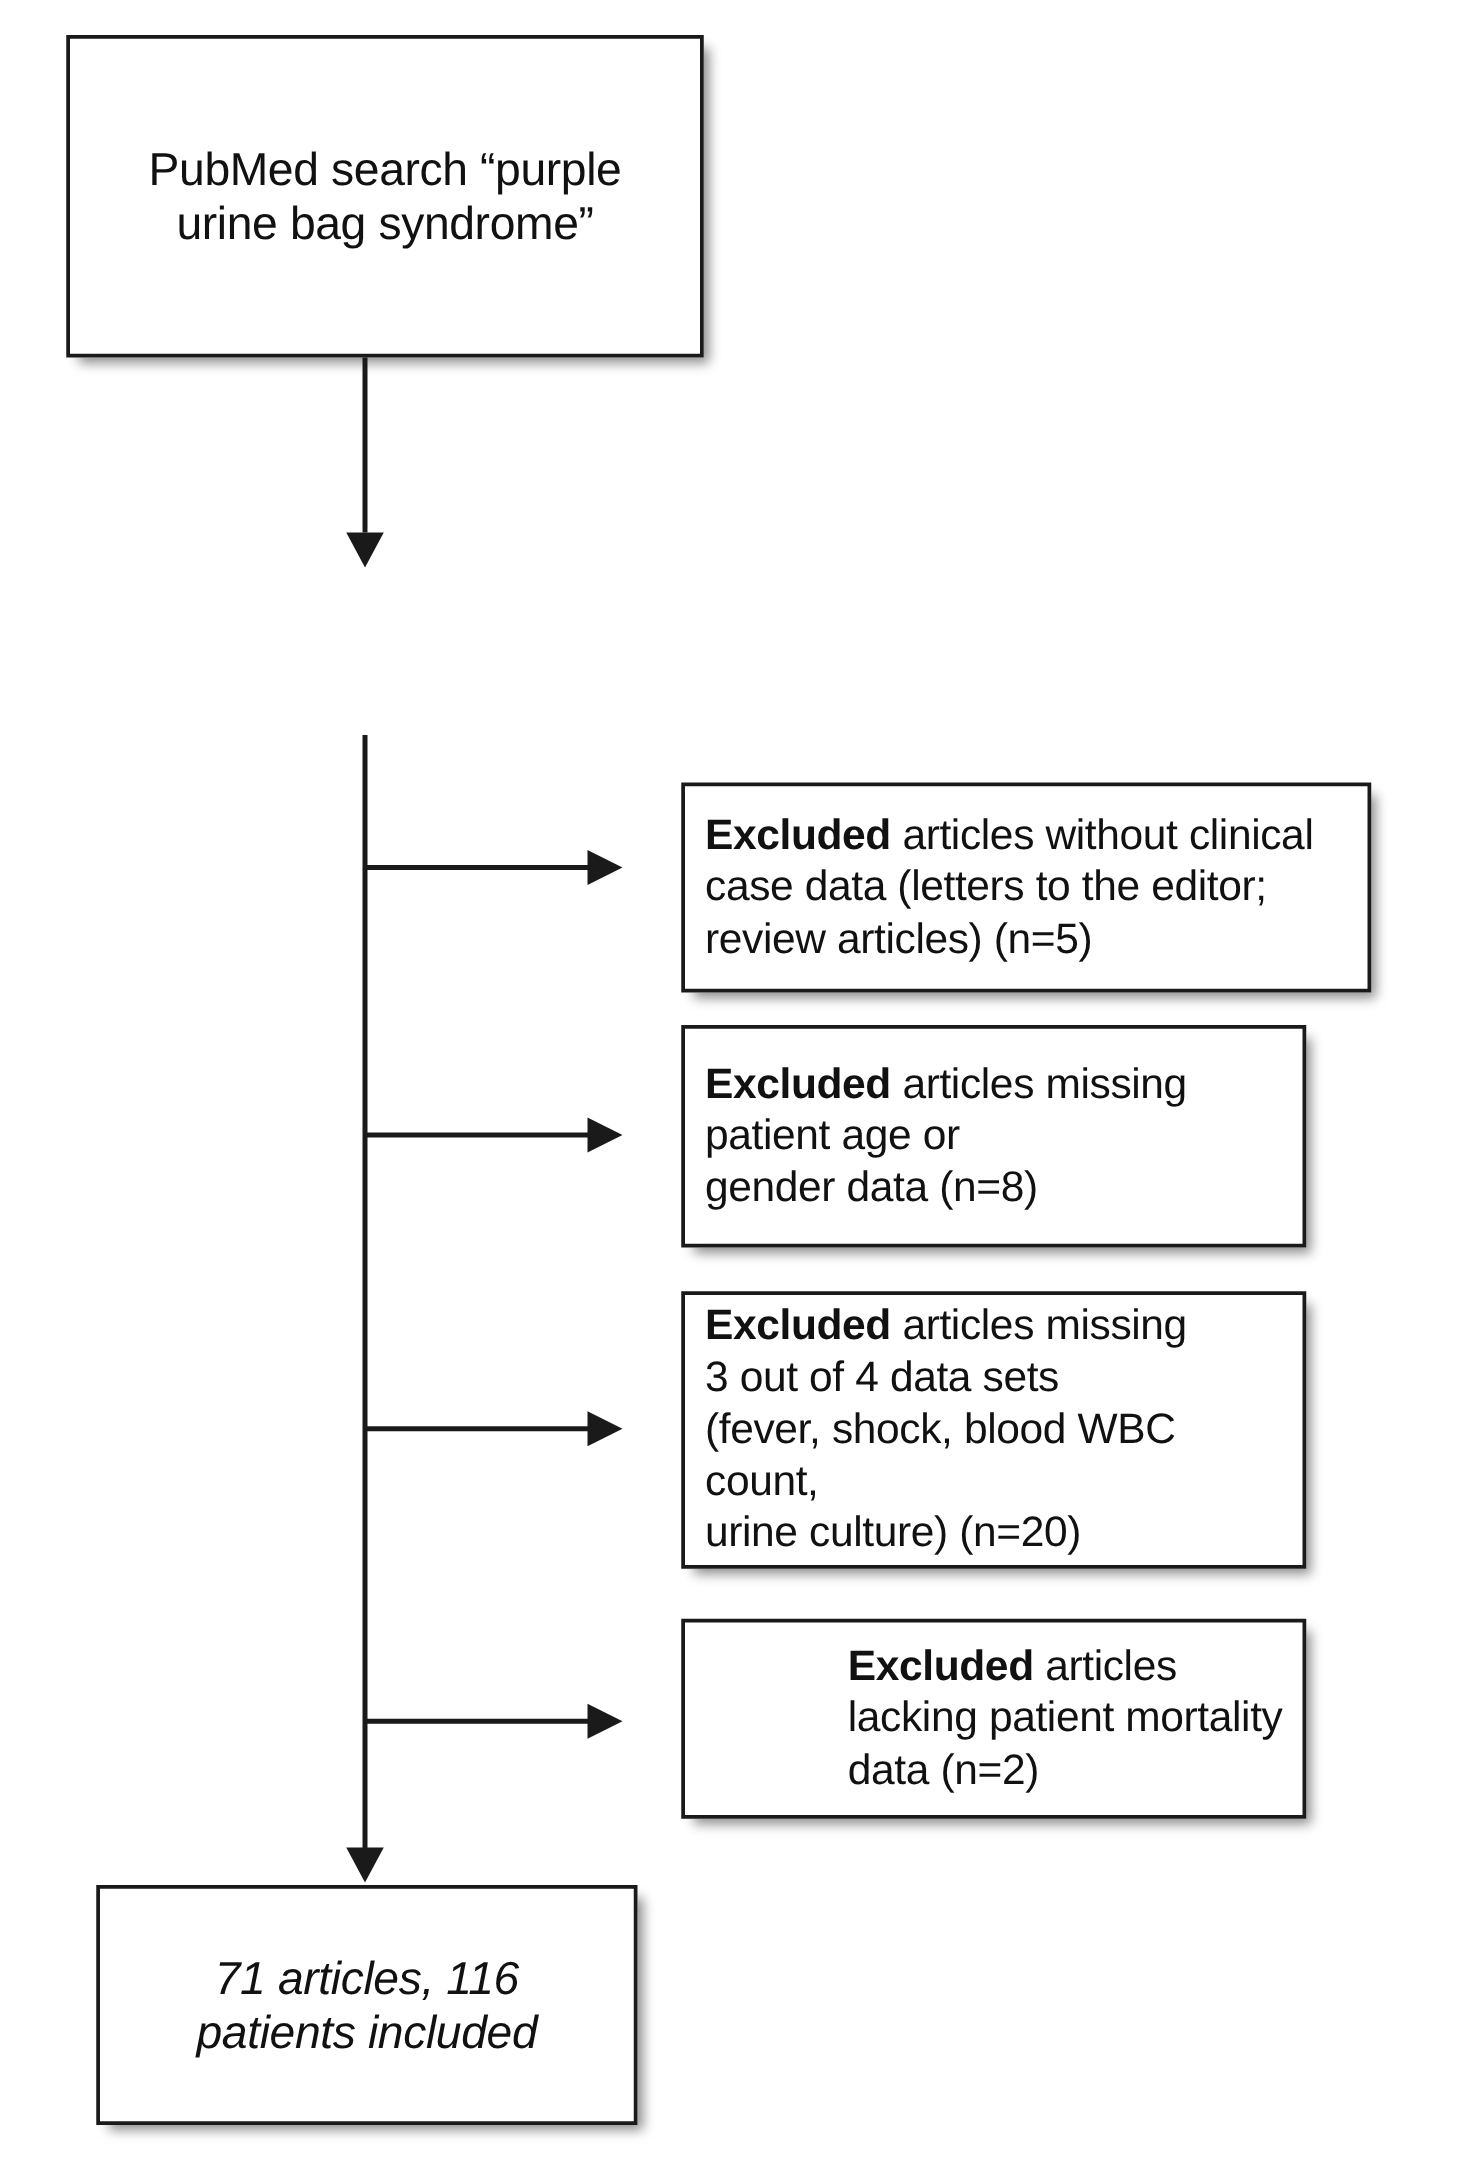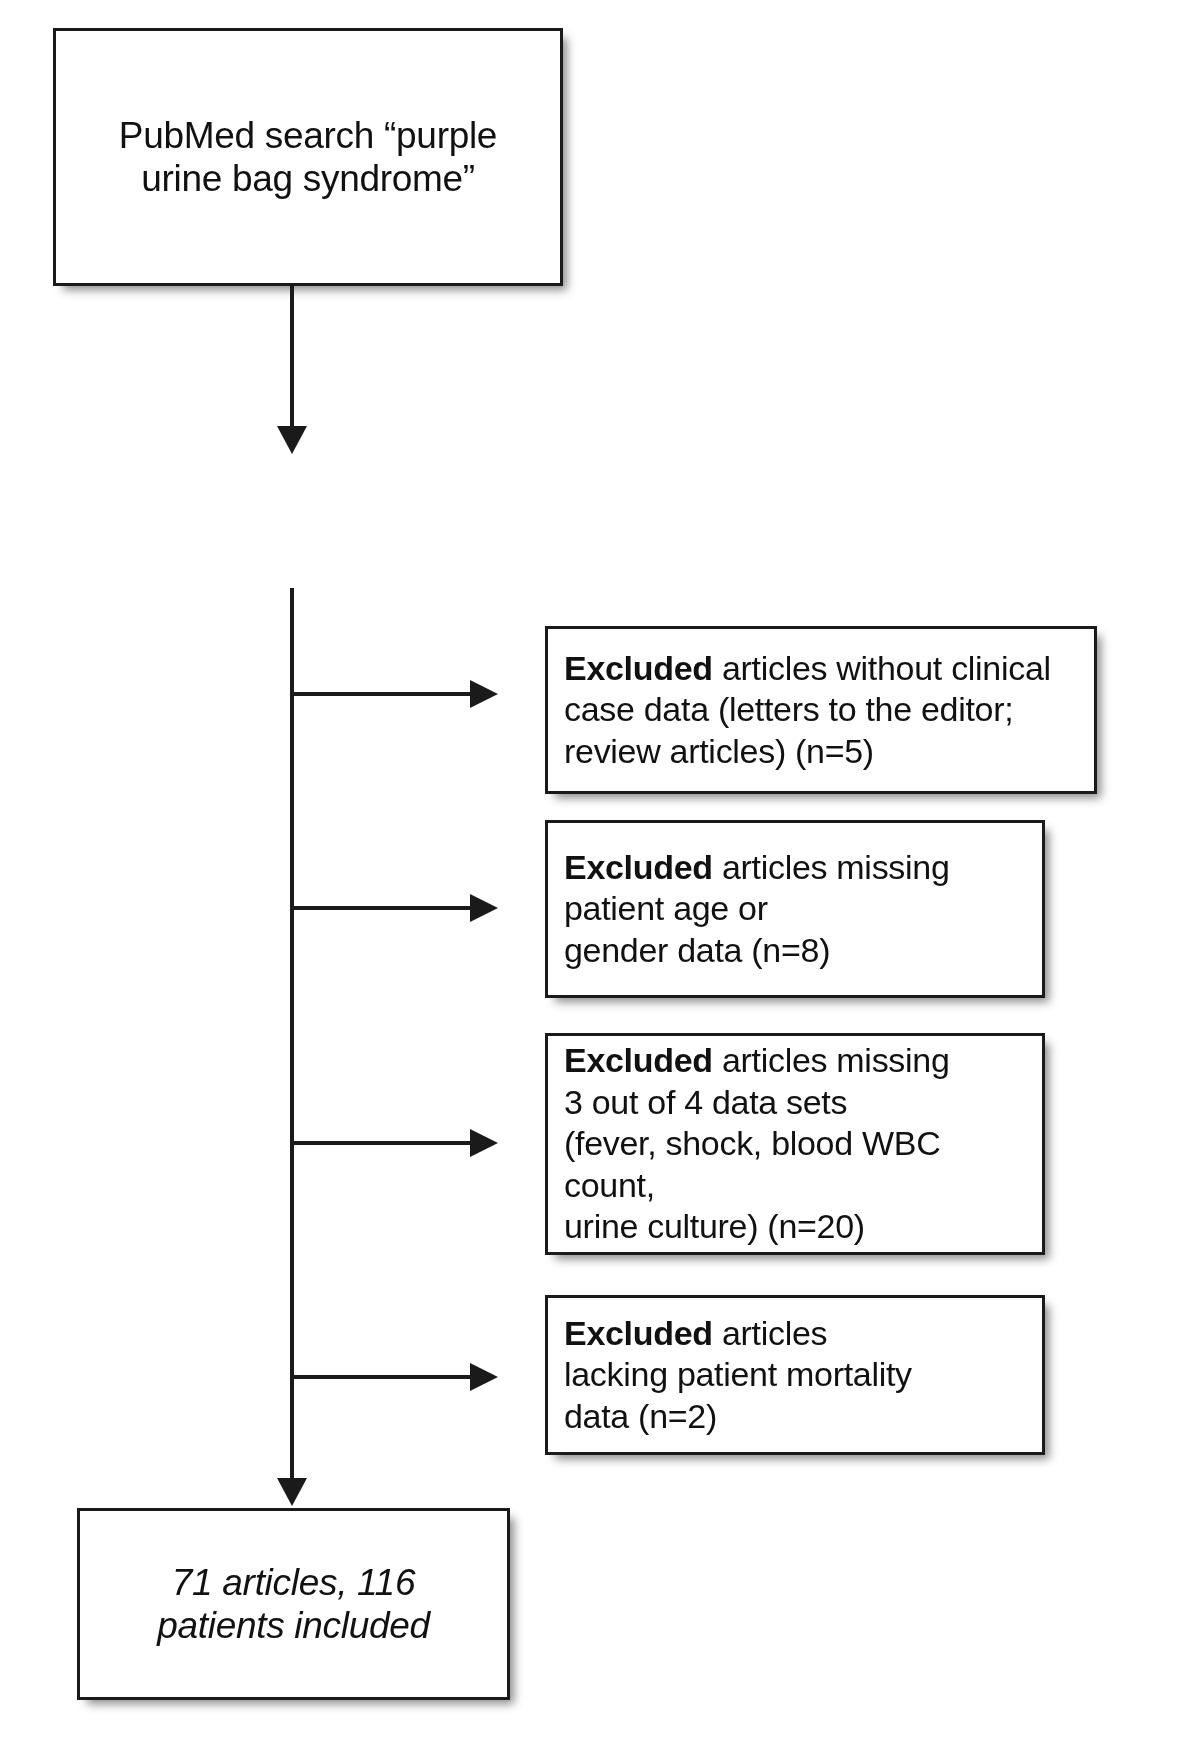--- a/index.html
+++ b/index.html
@@ -120,21 +120,21 @@
 gender data (n=8)</span></div>
   </div>
 
   <div class="node left" style="left:545px; top:1033px; width:500px; height:222px;">
     <div class="node-text"><span class="lead">Excluded</span><span> articles missing
 3 out of 4 data sets
 (fever, shock, blood WBC count,
 urine culture) (n=20)</span></div>
   </div>
 
-  <div class="node left" style="left:545px; top:1295px; width:500px; height:160px;">
+  <div class="node left" style="left:545px; top:1295px; width:500px; height:160px;align-items:flex-end;">
     <div class="node-text"><span class="lead">Excluded</span><span> articles
 lacking patient mortality
 data (n=2)</span></div>
   </div>
 
   <div class="node center" style="left:77px; top:1508px; width:433px; height:192px;font-style:italic;">
     <div class="node-text">71 articles, 116
 patients included</div>
   </div>
 

